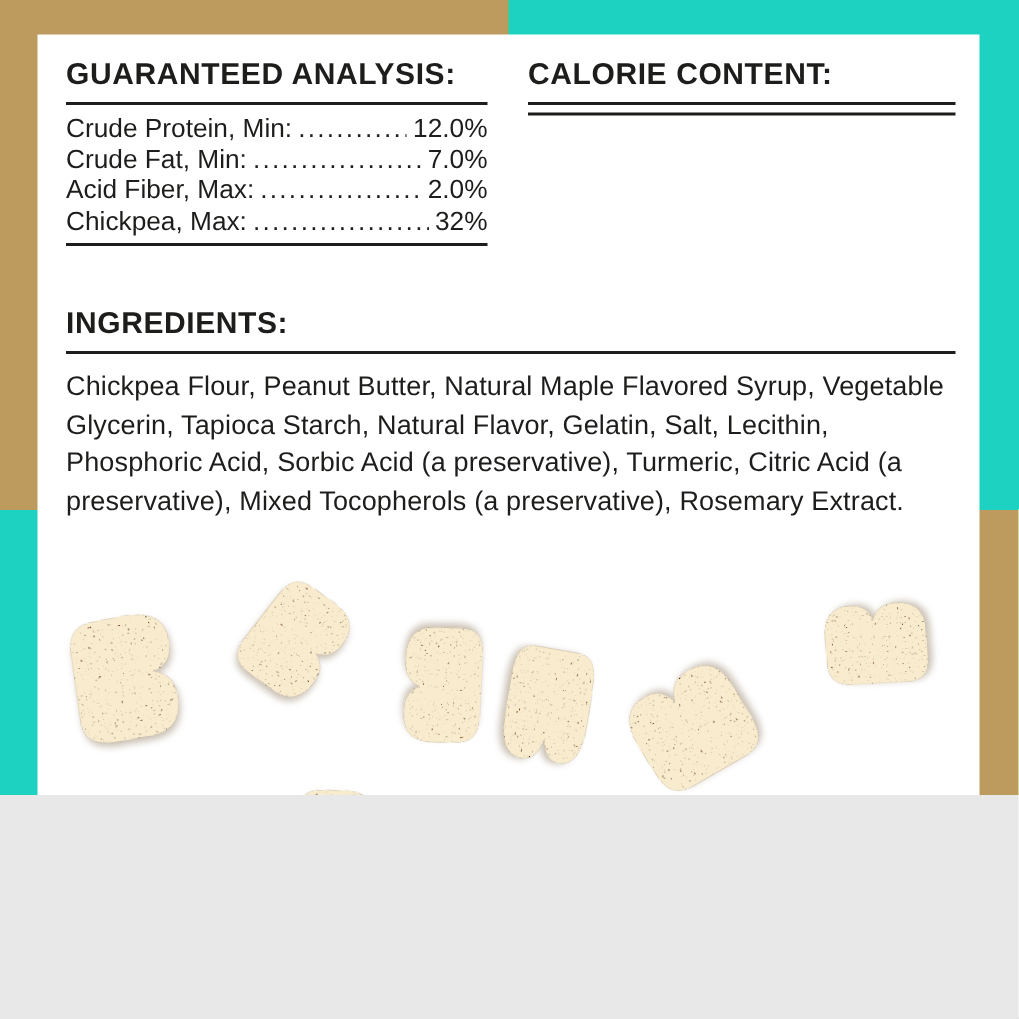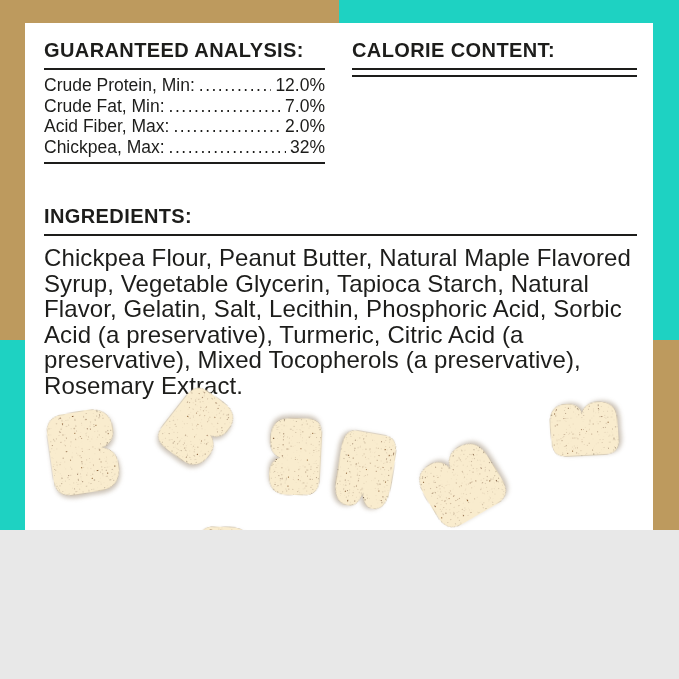--- a/index.html
+++ b/index.html
@@ -34,21 +34,21 @@
   .ga-dots { flex:1; overflow:hidden; white-space:nowrap; margin:0 4px; }
   .ga-dots::before {
     content:"......................................................................";
     letter-spacing:1.5px; font-size:17.5px;
   }
   .ga-value { white-space:nowrap; }
 
   .cal-line { font-size:17.5px; line-height:20.5px; }
 
   .ingredients-block { margin-top:39px; }
-  .ingredients-text { margin:9px 2px 0 0; font-size:24px; line-height:25.5px; letter-spacing:0.1px; }
+  .ingredients-text { margin:9px 2px 0 0; font-size:18px; line-height:25.5px; letter-spacing:0.1px; }
 
   
   .treats-layer { position:absolute; left:0; top:0; width:679px; height:679px; pointer-events:none; }
   .treat { position:absolute; filter:drop-shadow(1px 3px 2px rgba(90,60,20,0.30)); }
   .treat svg { display:block; }
 </style>
 </head>
 <body>
 
 <div id="canvas">

